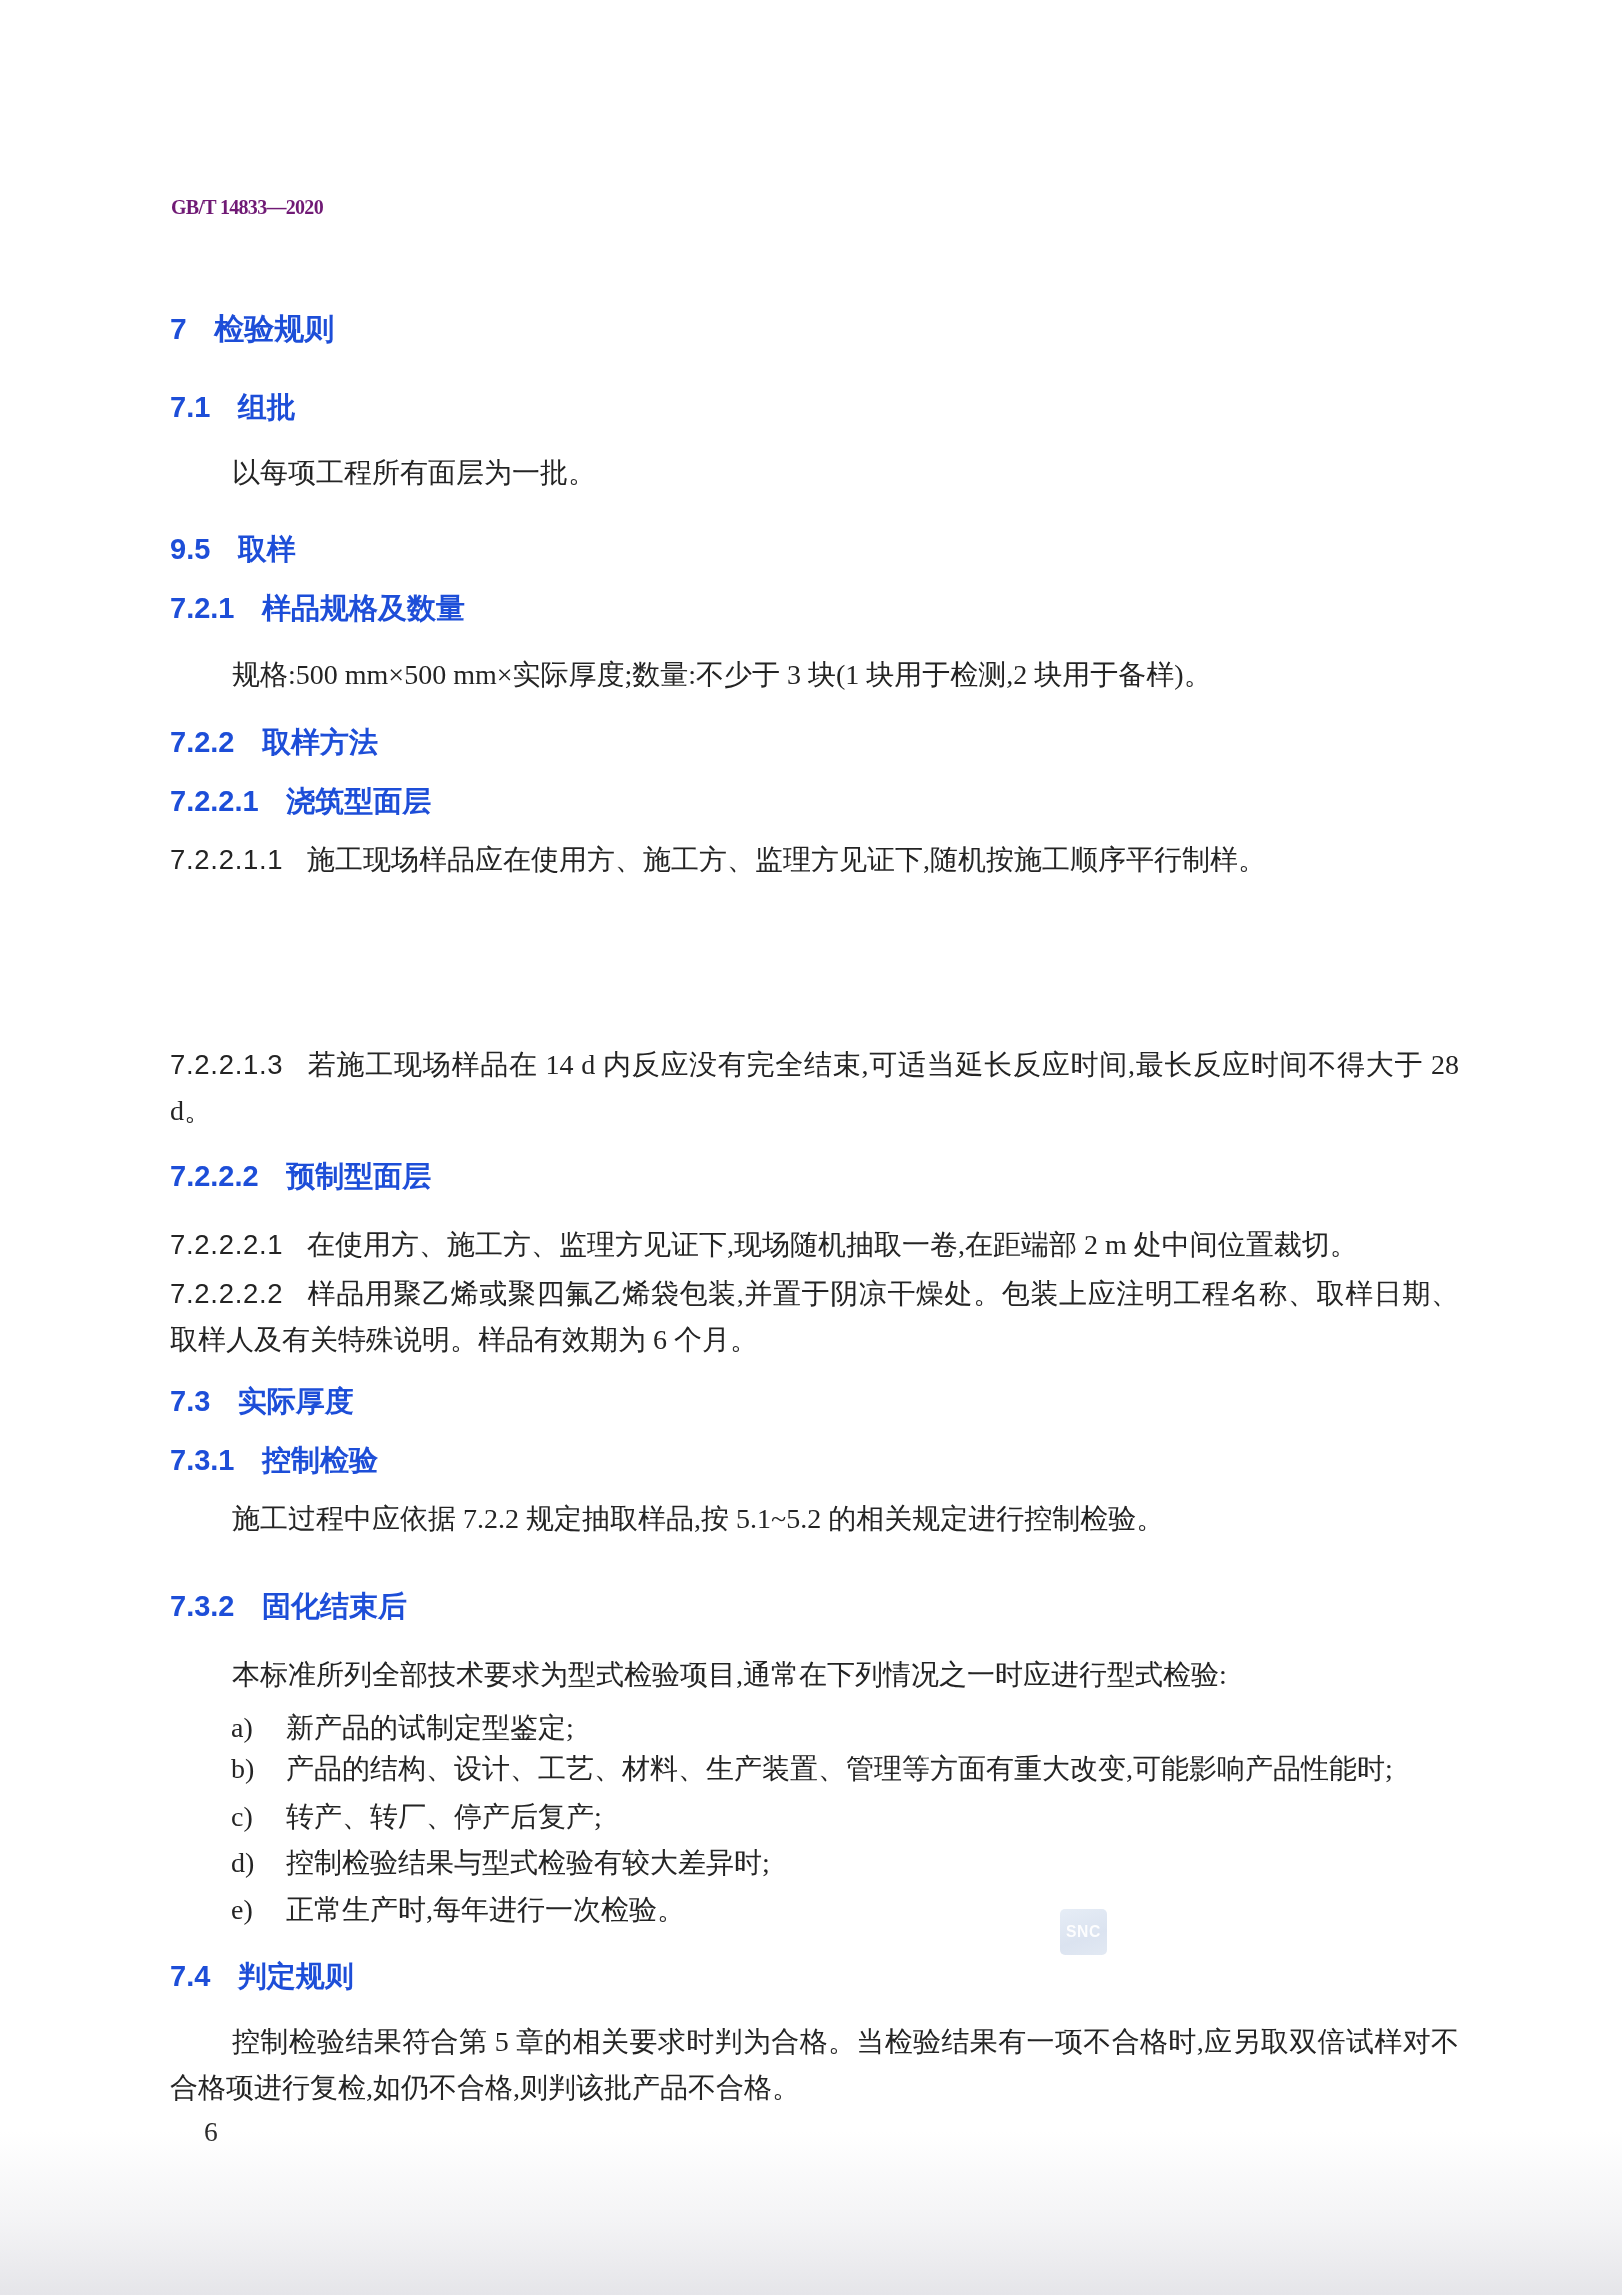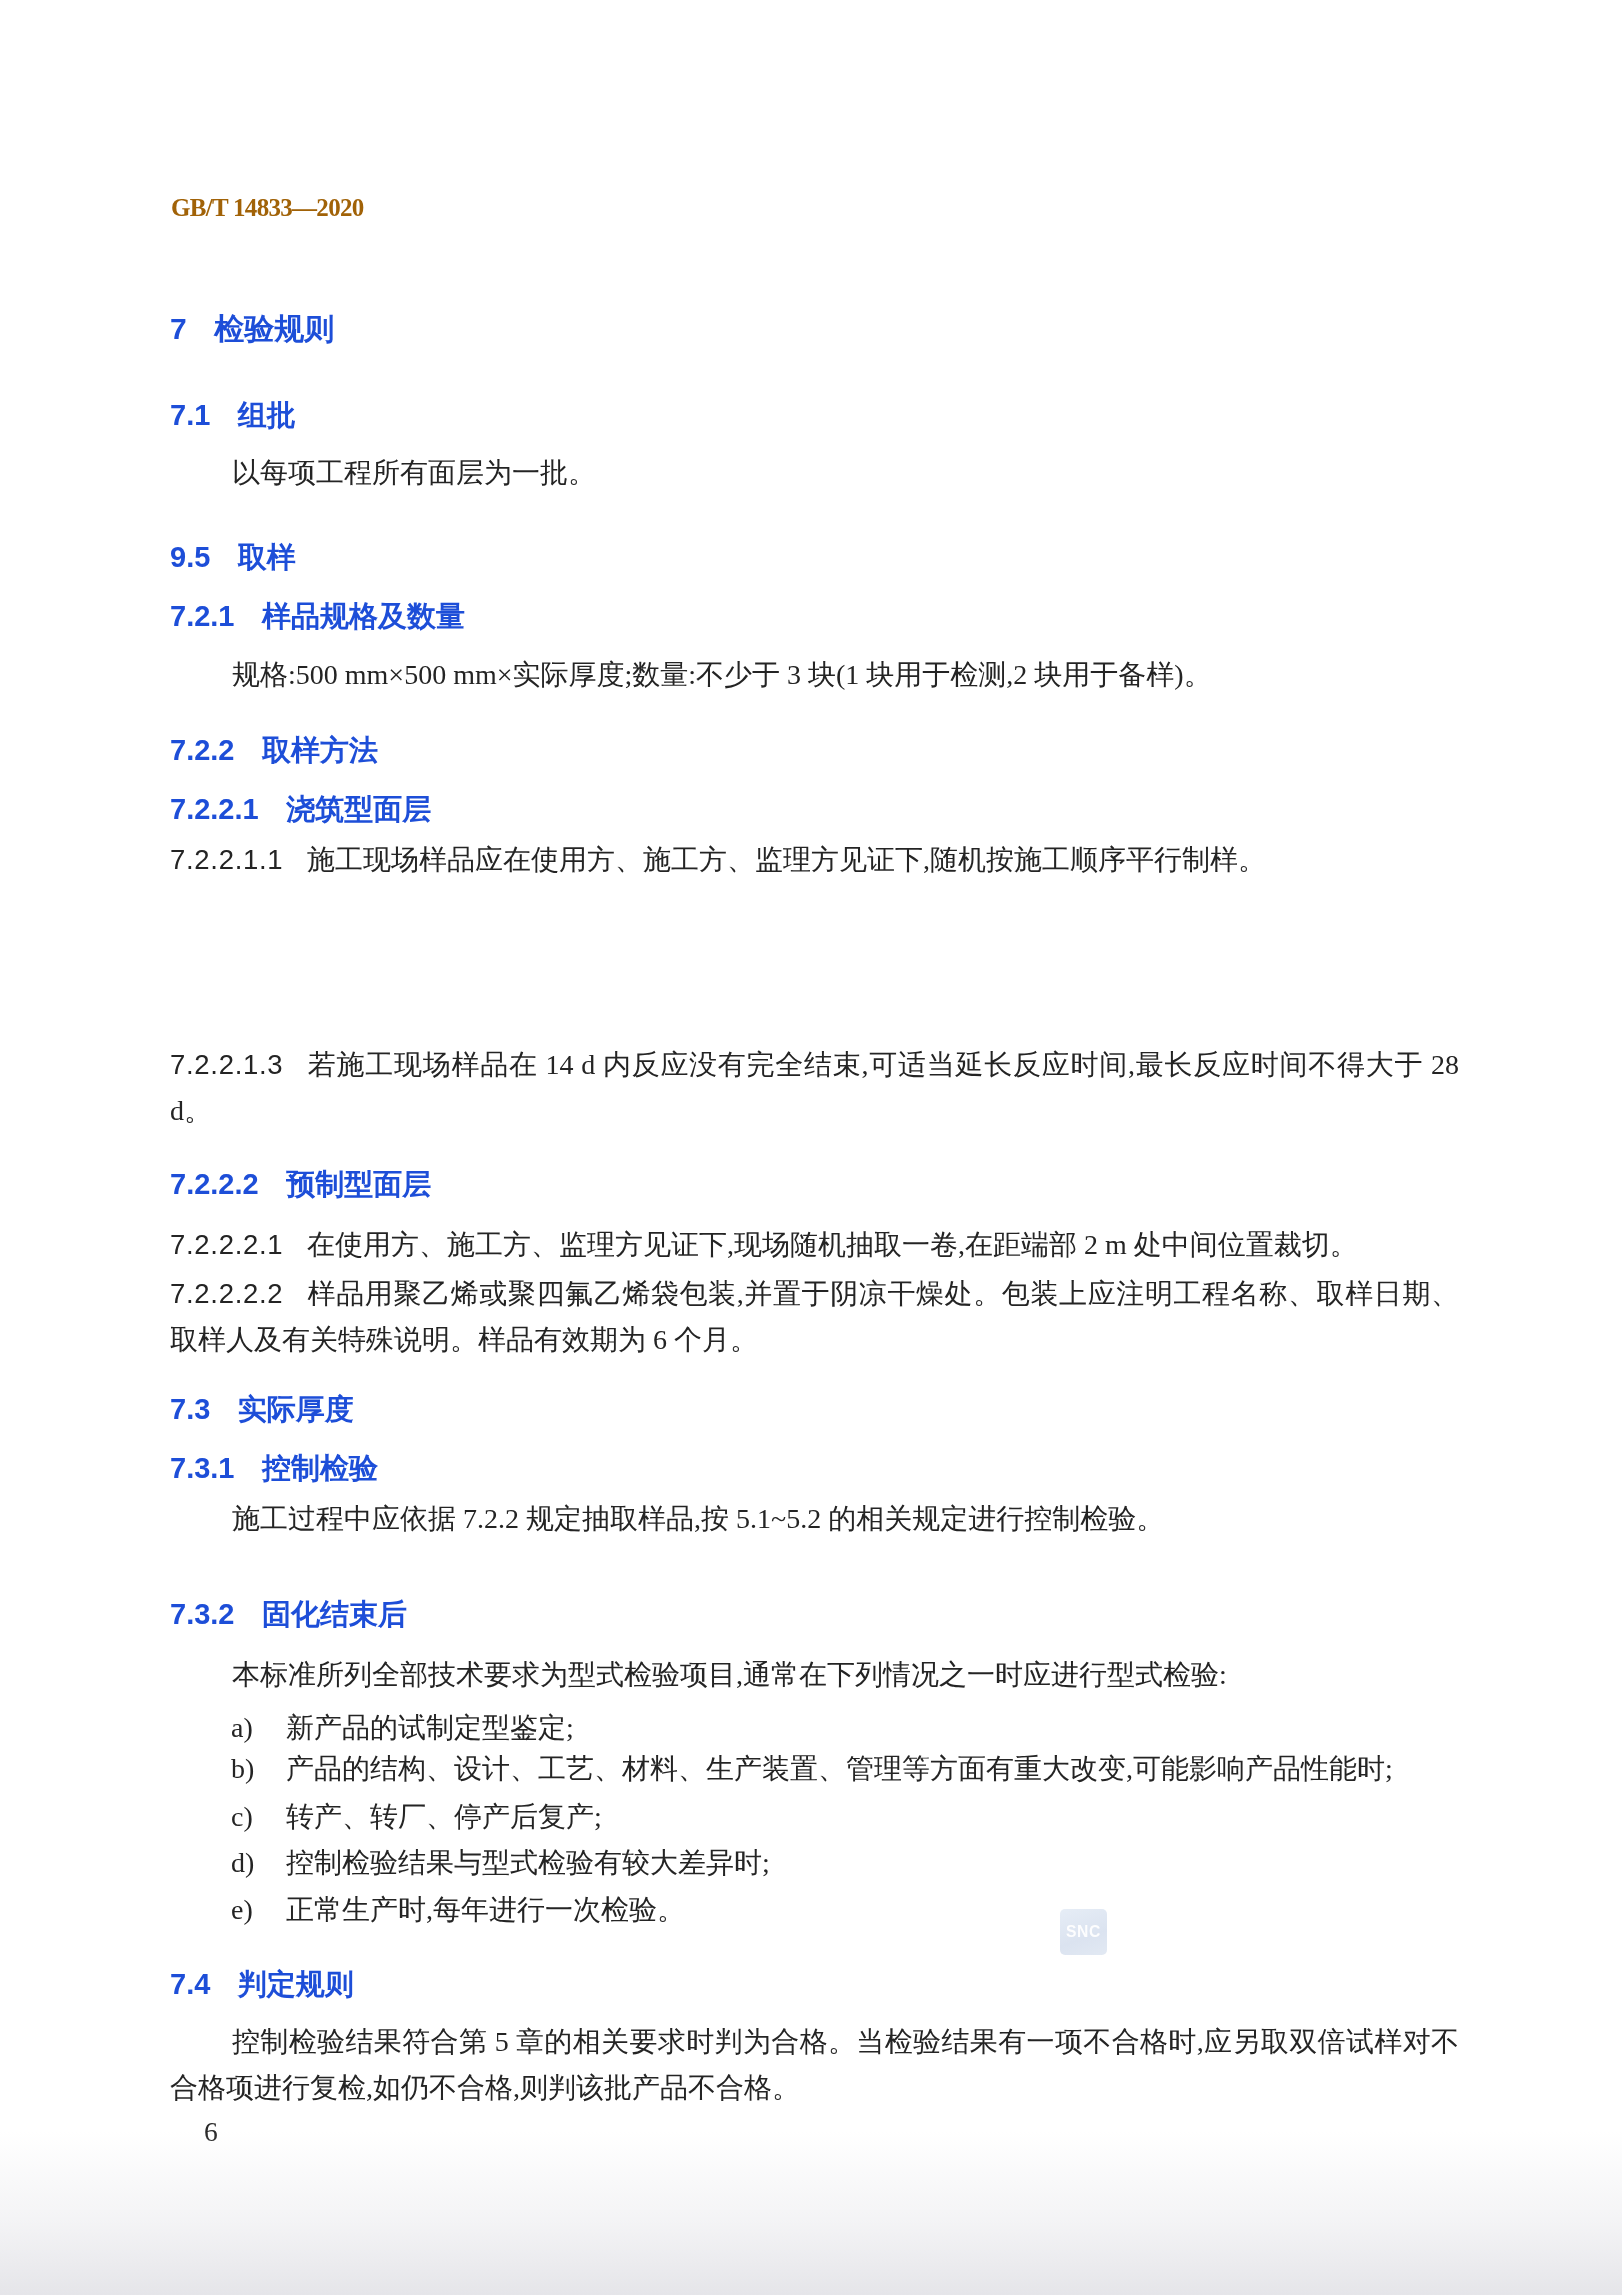--- a/index.html
+++ b/index.html
@@ -18,35 +18,35 @@
   }
   
   .blk {
     position: absolute;
     left: 170px;
     width: 1289px;
   }
   .gbt-header {
     font-family: "Liberation Serif", "DejaVu Serif", serif;
     font-weight: 700;
-    font-size: 25px;
+    font-size: 20px;
     line-height: 33px;
     letter-spacing: -0.7px;
-    color: #a16207;
+    color: #701a75;
     white-space: nowrap;
   }
   .hd {
     font-family: "Liberation Sans", "DejaVu Sans", sans-serif;
     font-weight: 700;
     color: #1d4ed8;
     line-height: 33px;
     white-space: nowrap;
   }
   .hd.l1 { font-size: 30px; }
-  .hd.l2 { font-size: 29px; margin-top: 8px; }
+  .hd.l2 { font-size: 29px; }
   .hd .no { display: inline-block; margin-right: 27.5px; }
   .para {
     font-size: 28px;
     line-height: 46px;
     text-align: justify;
     text-align-last: left;
     text-indent: 62px;
     color: #242424;
   }
   .clause {

